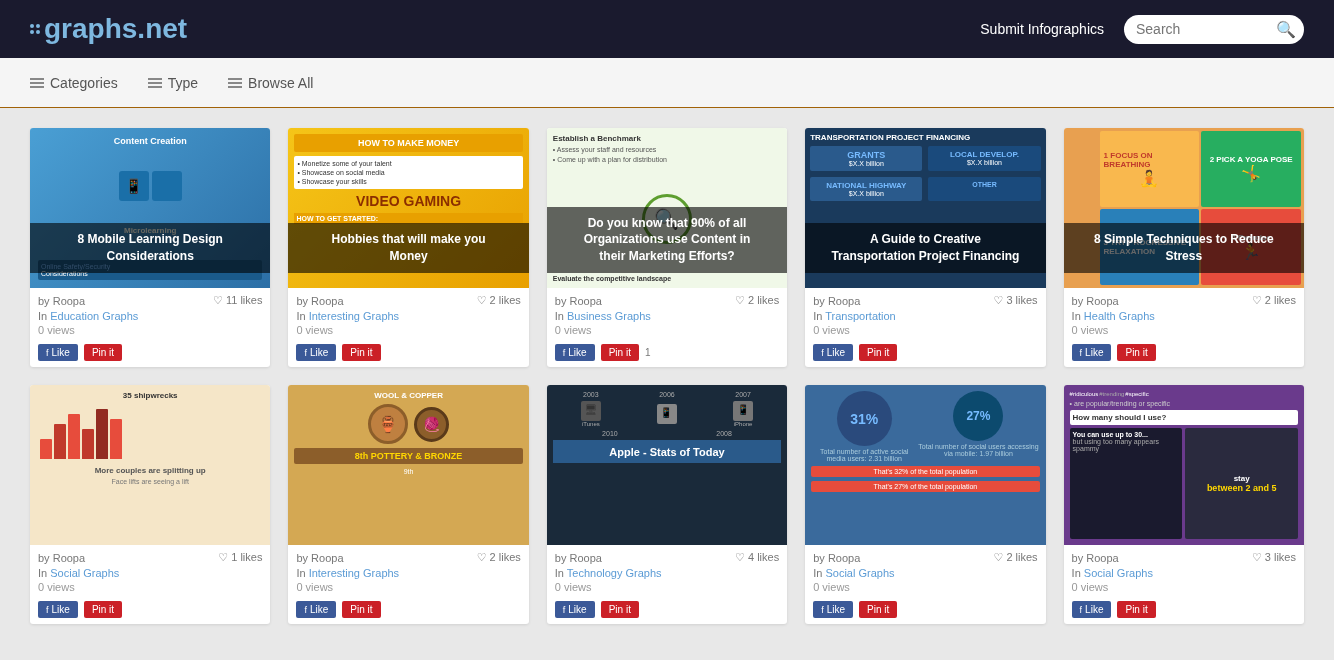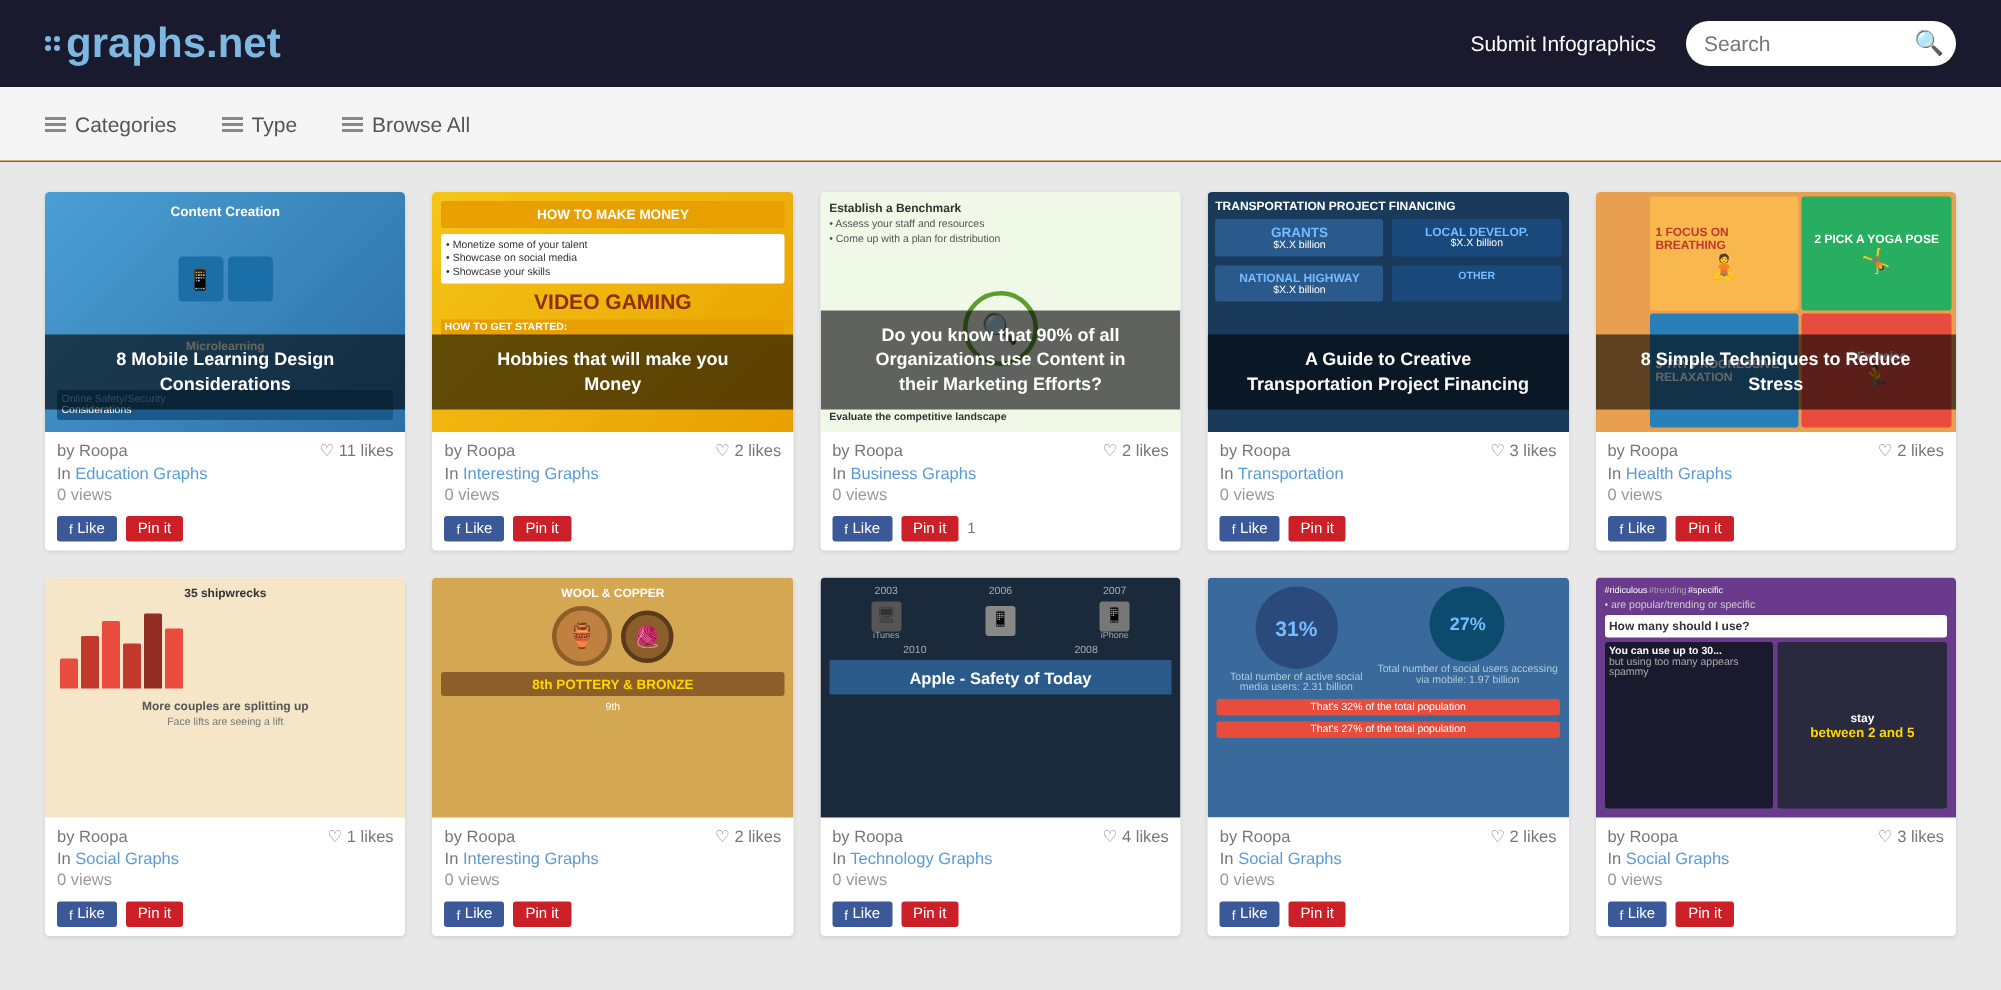--- a/index.html
+++ b/index.html
@@ -559,21 +559,21 @@
                 <span style="font-size:10px;">📱</span>
               </div>
               <div style="color:#aaa;font-size:6px;">iPhone</div>
             </div>
           </div>
           <div style="display:flex;justify-content:space-around;color:#aaa;font-size:7px;">
             <span>2010</span>
               <span>2008</span>
           </div>
           <div style="background:#2a5a8a;padding:4px;text-align:center;">
-            <span style="color:#fff;font-size:11px;font-weight:bold;">Apple - Safety of Today</span>
+            <span style="color:#fff;font-size:11px;font-weight:bold;">Apple - Stats of Today</span>
           </div>
         </div>
       </div>
       <div class="card-info">
         <div class="card-meta">
           <span>by <span>Roopa</span></span>
           <span>♡ <span>4 likes</span></span>
         </div>
         <div class="card-category">In <a>Technology Graphs</a></div>
         <div class="card-views">0 views</div>

